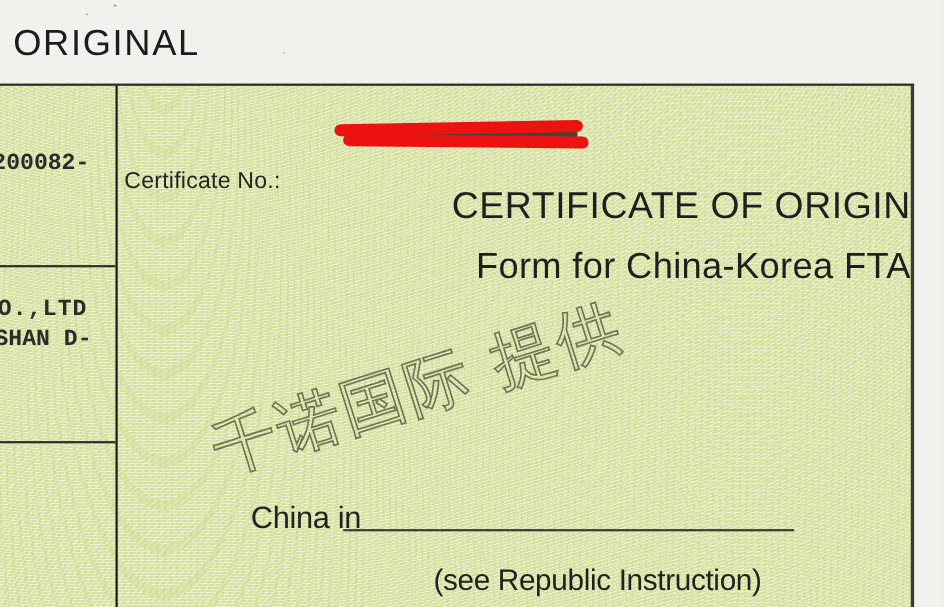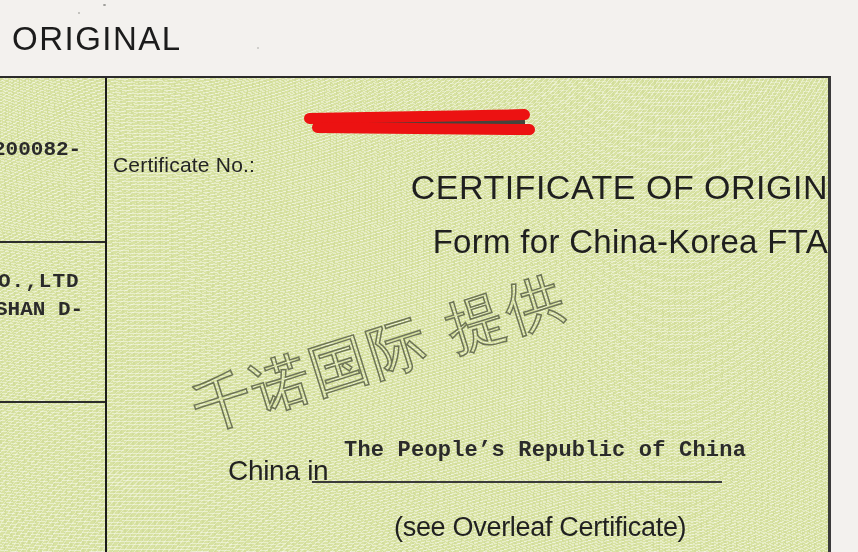--- a/index.html
+++ b/index.html
@@ -118,18 +118,17 @@
   </div>
 
   <div class="title-block">
     <div class="title-line1">CERTIFICATE OF ORIGIN</div>
     <div class="title-line2">Form for China-Korea FTA</div>
   </div>
 
   <div class="watermark">千诺国际 提供</div>
 
   <div class="issued-label">China in</div>
-  <div class="issued-value mono">The People’s Republic of China</div>
   <div class="issued-line"></div>
 
-  <div class="overleaf">(see Overleaf Certificate)</div>
+  <div class="overleaf">(see Republic Instruction)</div>
 
 </div>
 
 </body></html>

